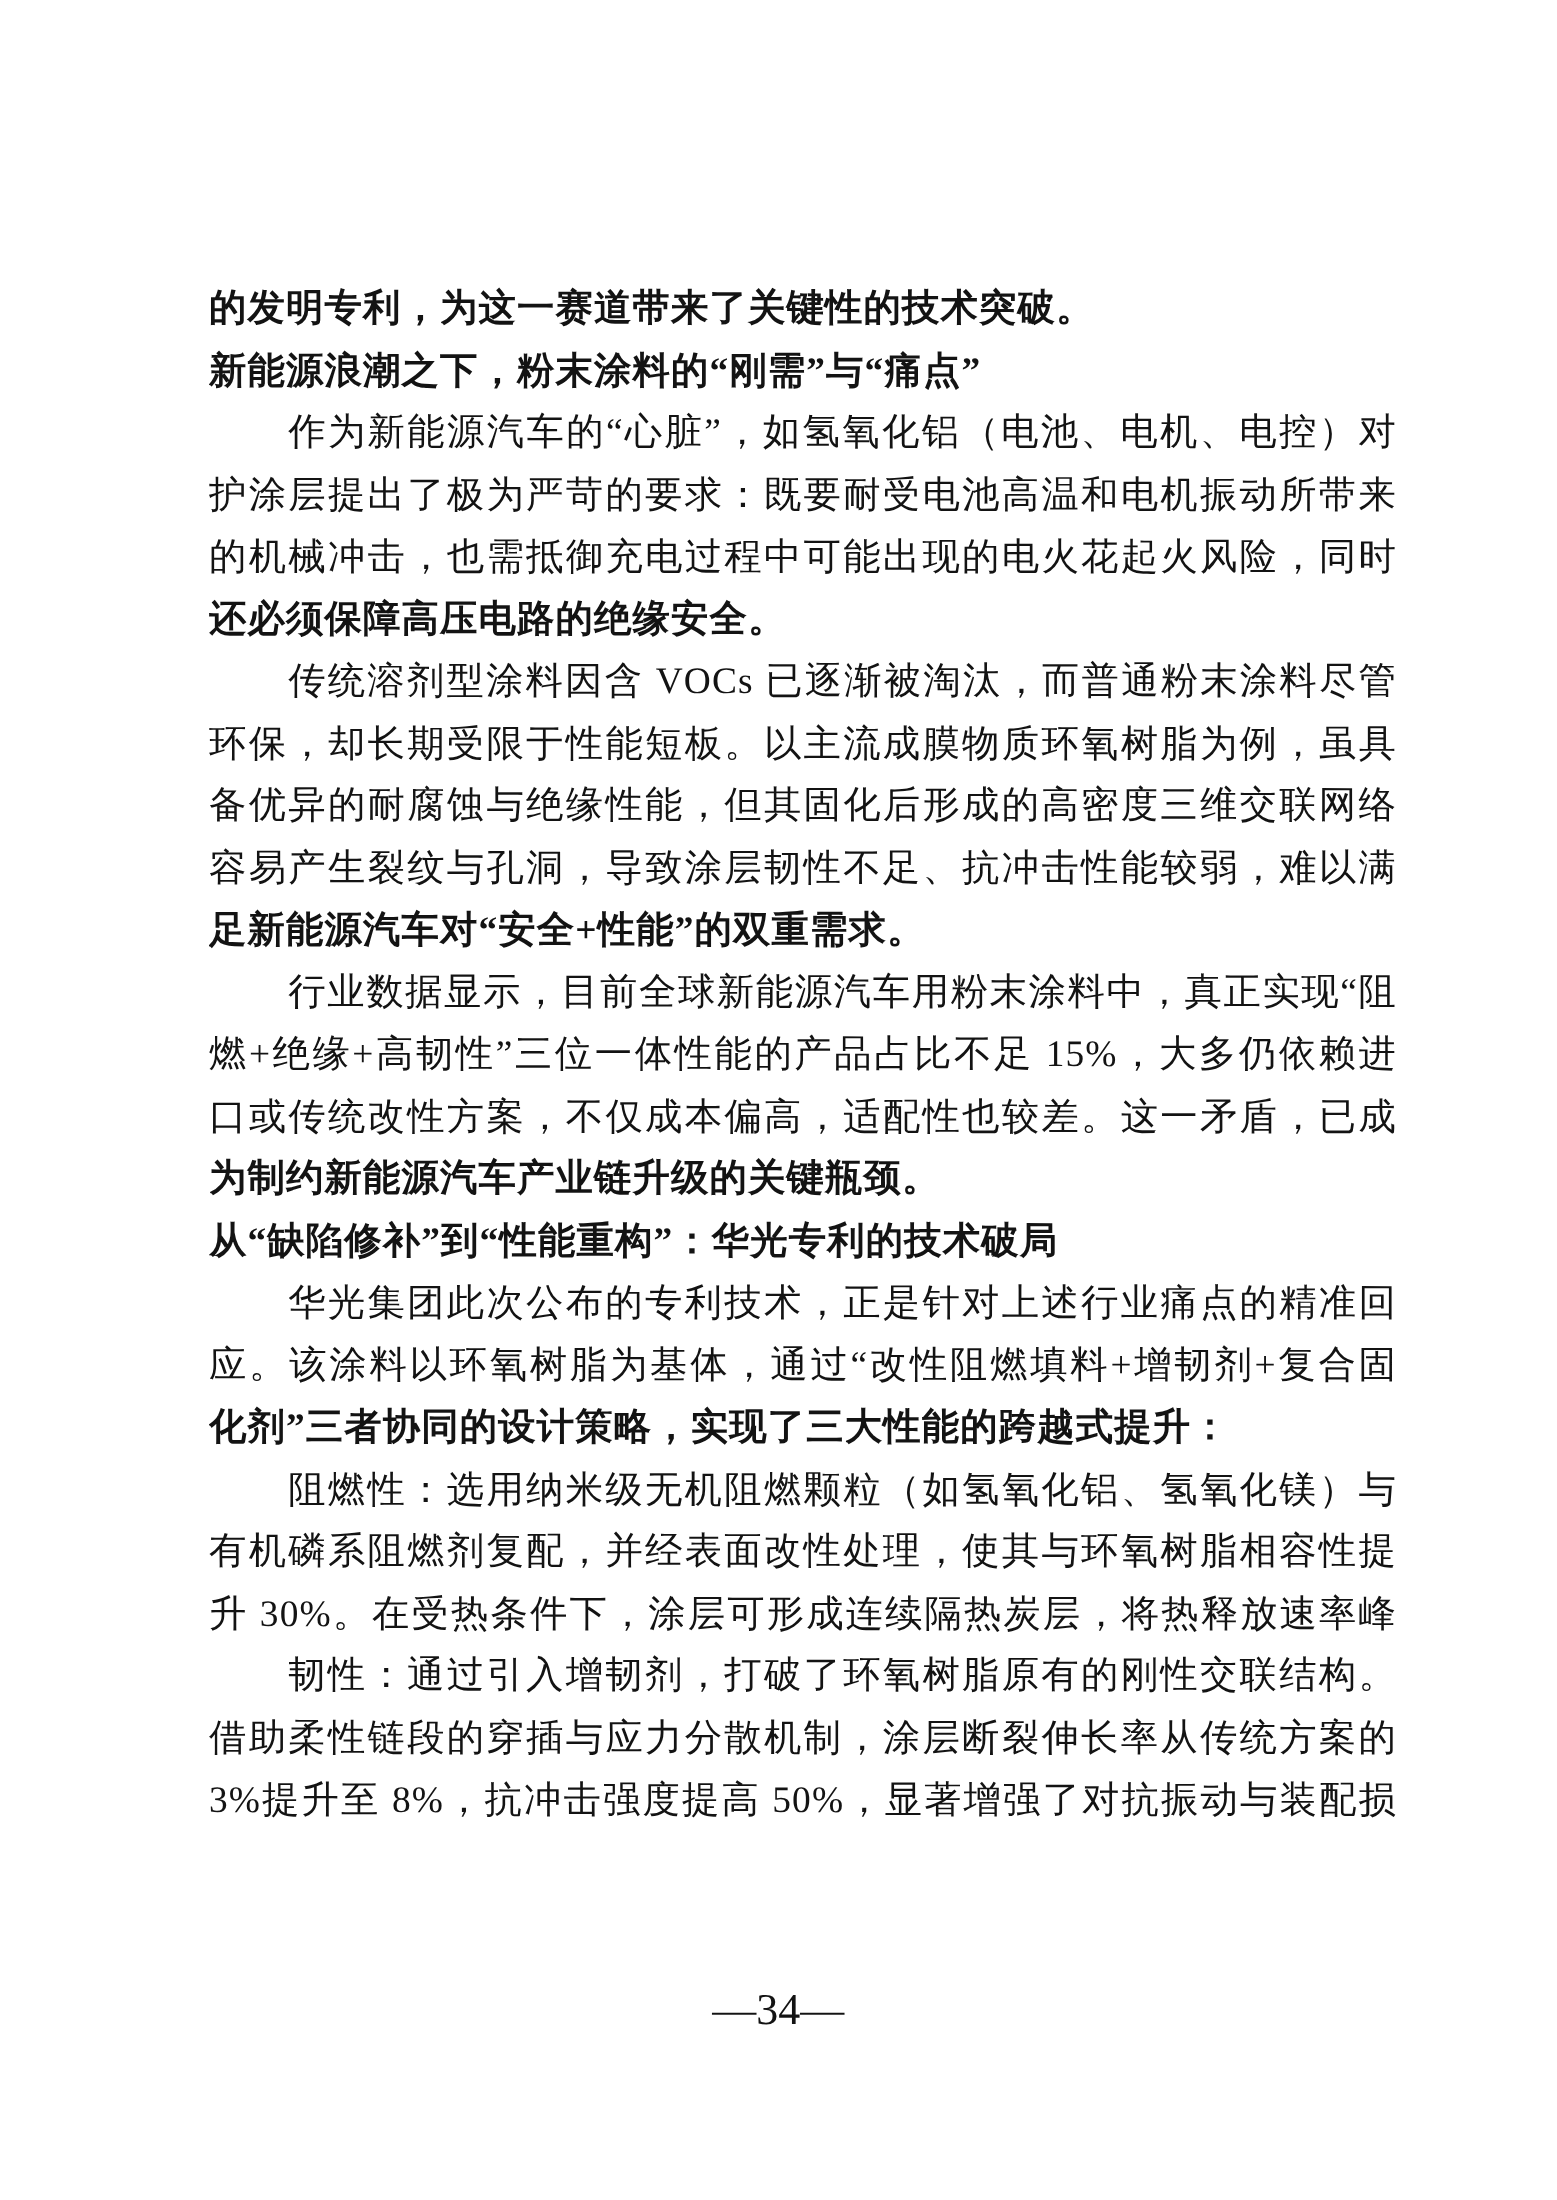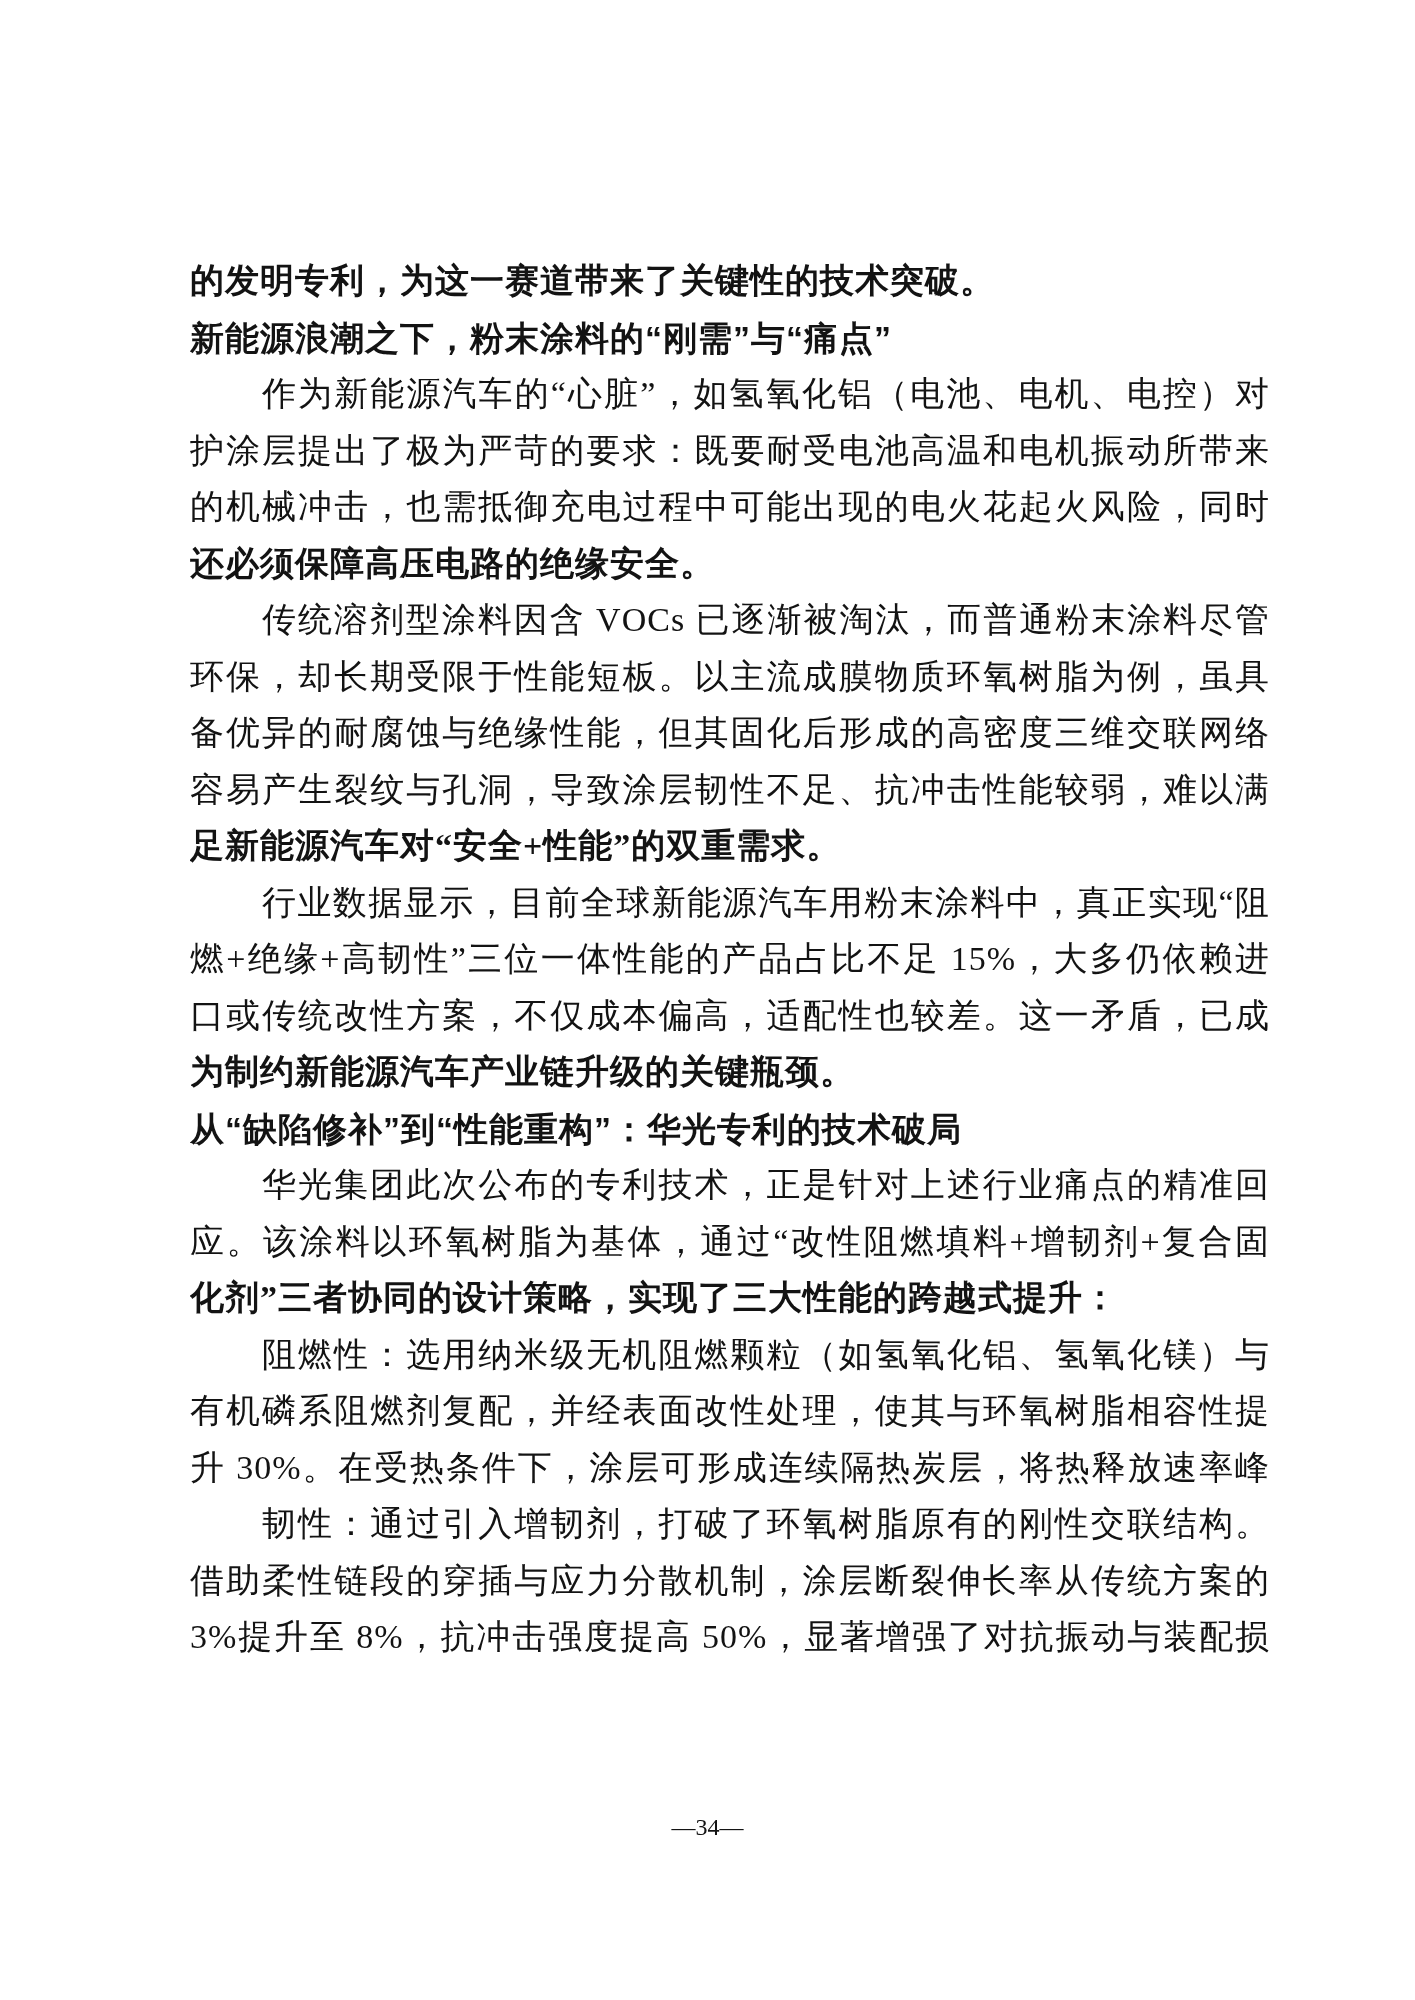--- a/index.html
+++ b/index.html
@@ -36,33 +36,33 @@
     -moz-text-align-last: justify;
   }
   .line.end {
     text-align-last: left;
     font-weight: bold;
   }
   .line.indent {
     text-indent: 72px;
   }
   .line.heading {
-    font-family: Liberation Sans, sans-serif;
+    font-family: Liberation Serif, serif;
     font-weight: bold;
     letter-spacing: 1px;
     text-align: right;
     text-align-last: left;
   }
   .footer {
     position: absolute;
     left: 0;
     top: 1810px;
     width: 100%;
     text-align: center;
-    font-size: 24px;
+    font-size: 40px;
     line-height: 34px;
     font-family: "Liberation Serif", "DejaVu Serif", serif;
     color: #131313;
   }
 </style>
 </head>
 <body>
 
 <div class="page">
   <div class="textblock">

